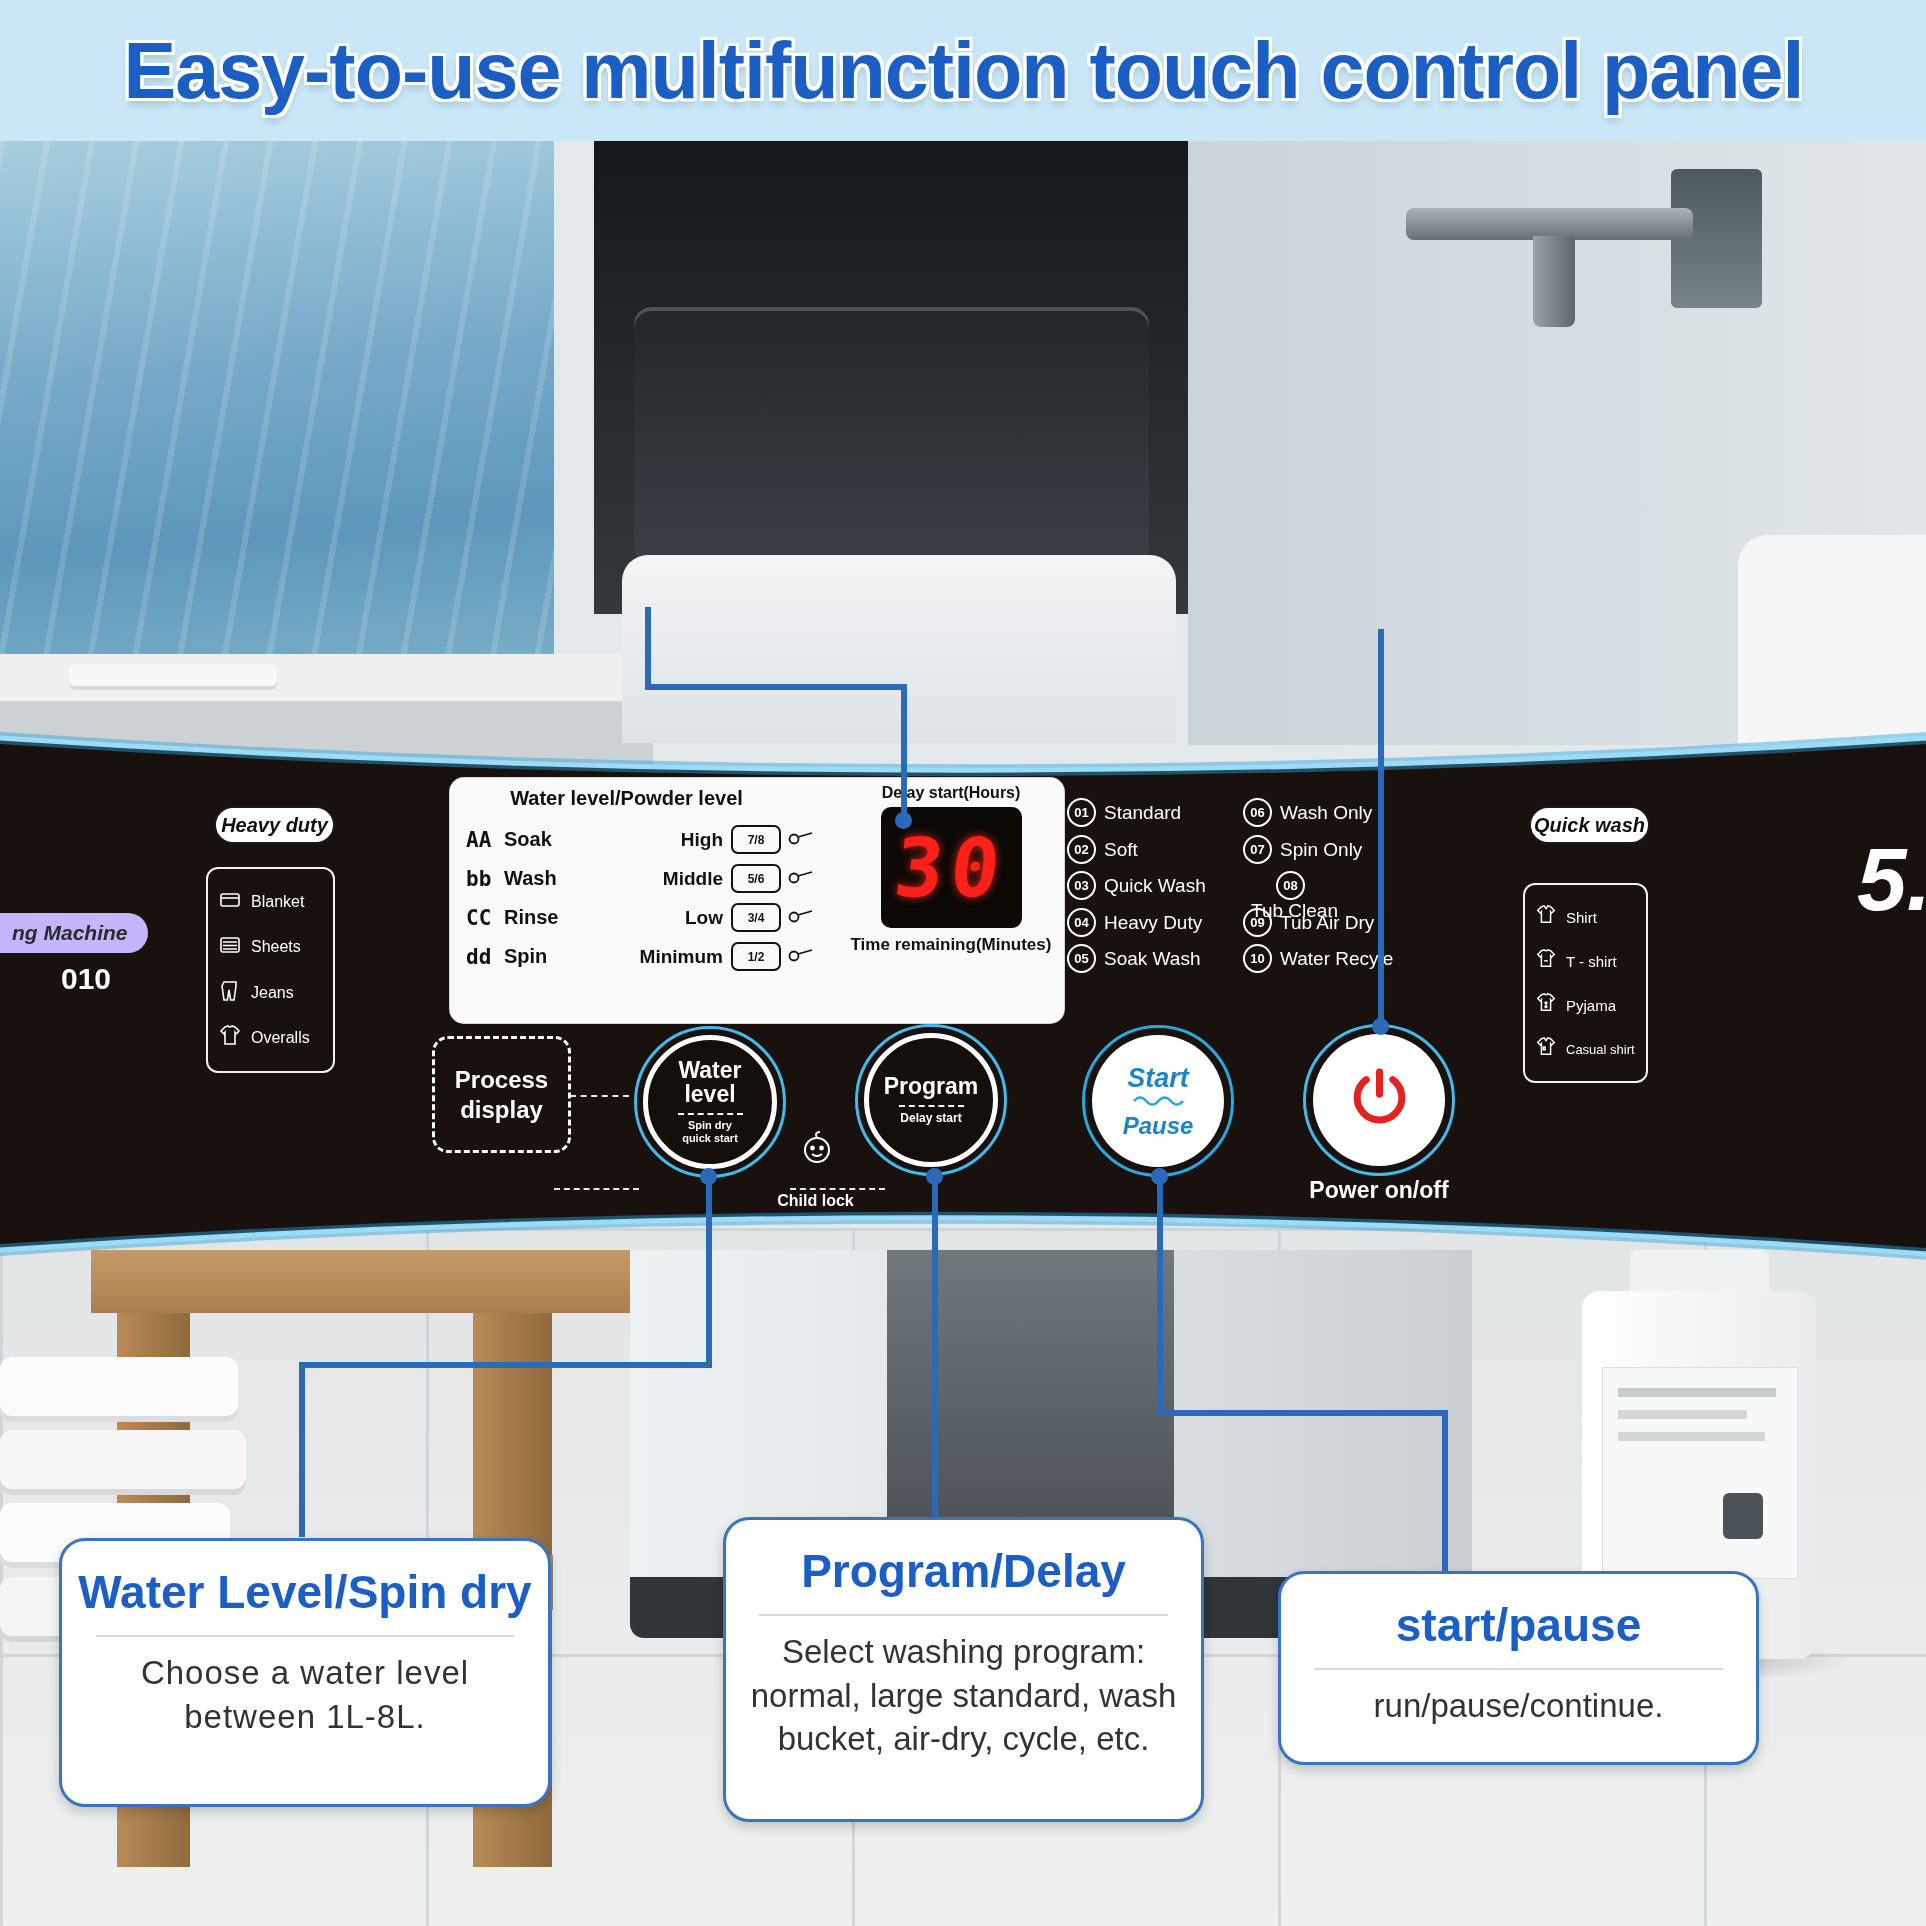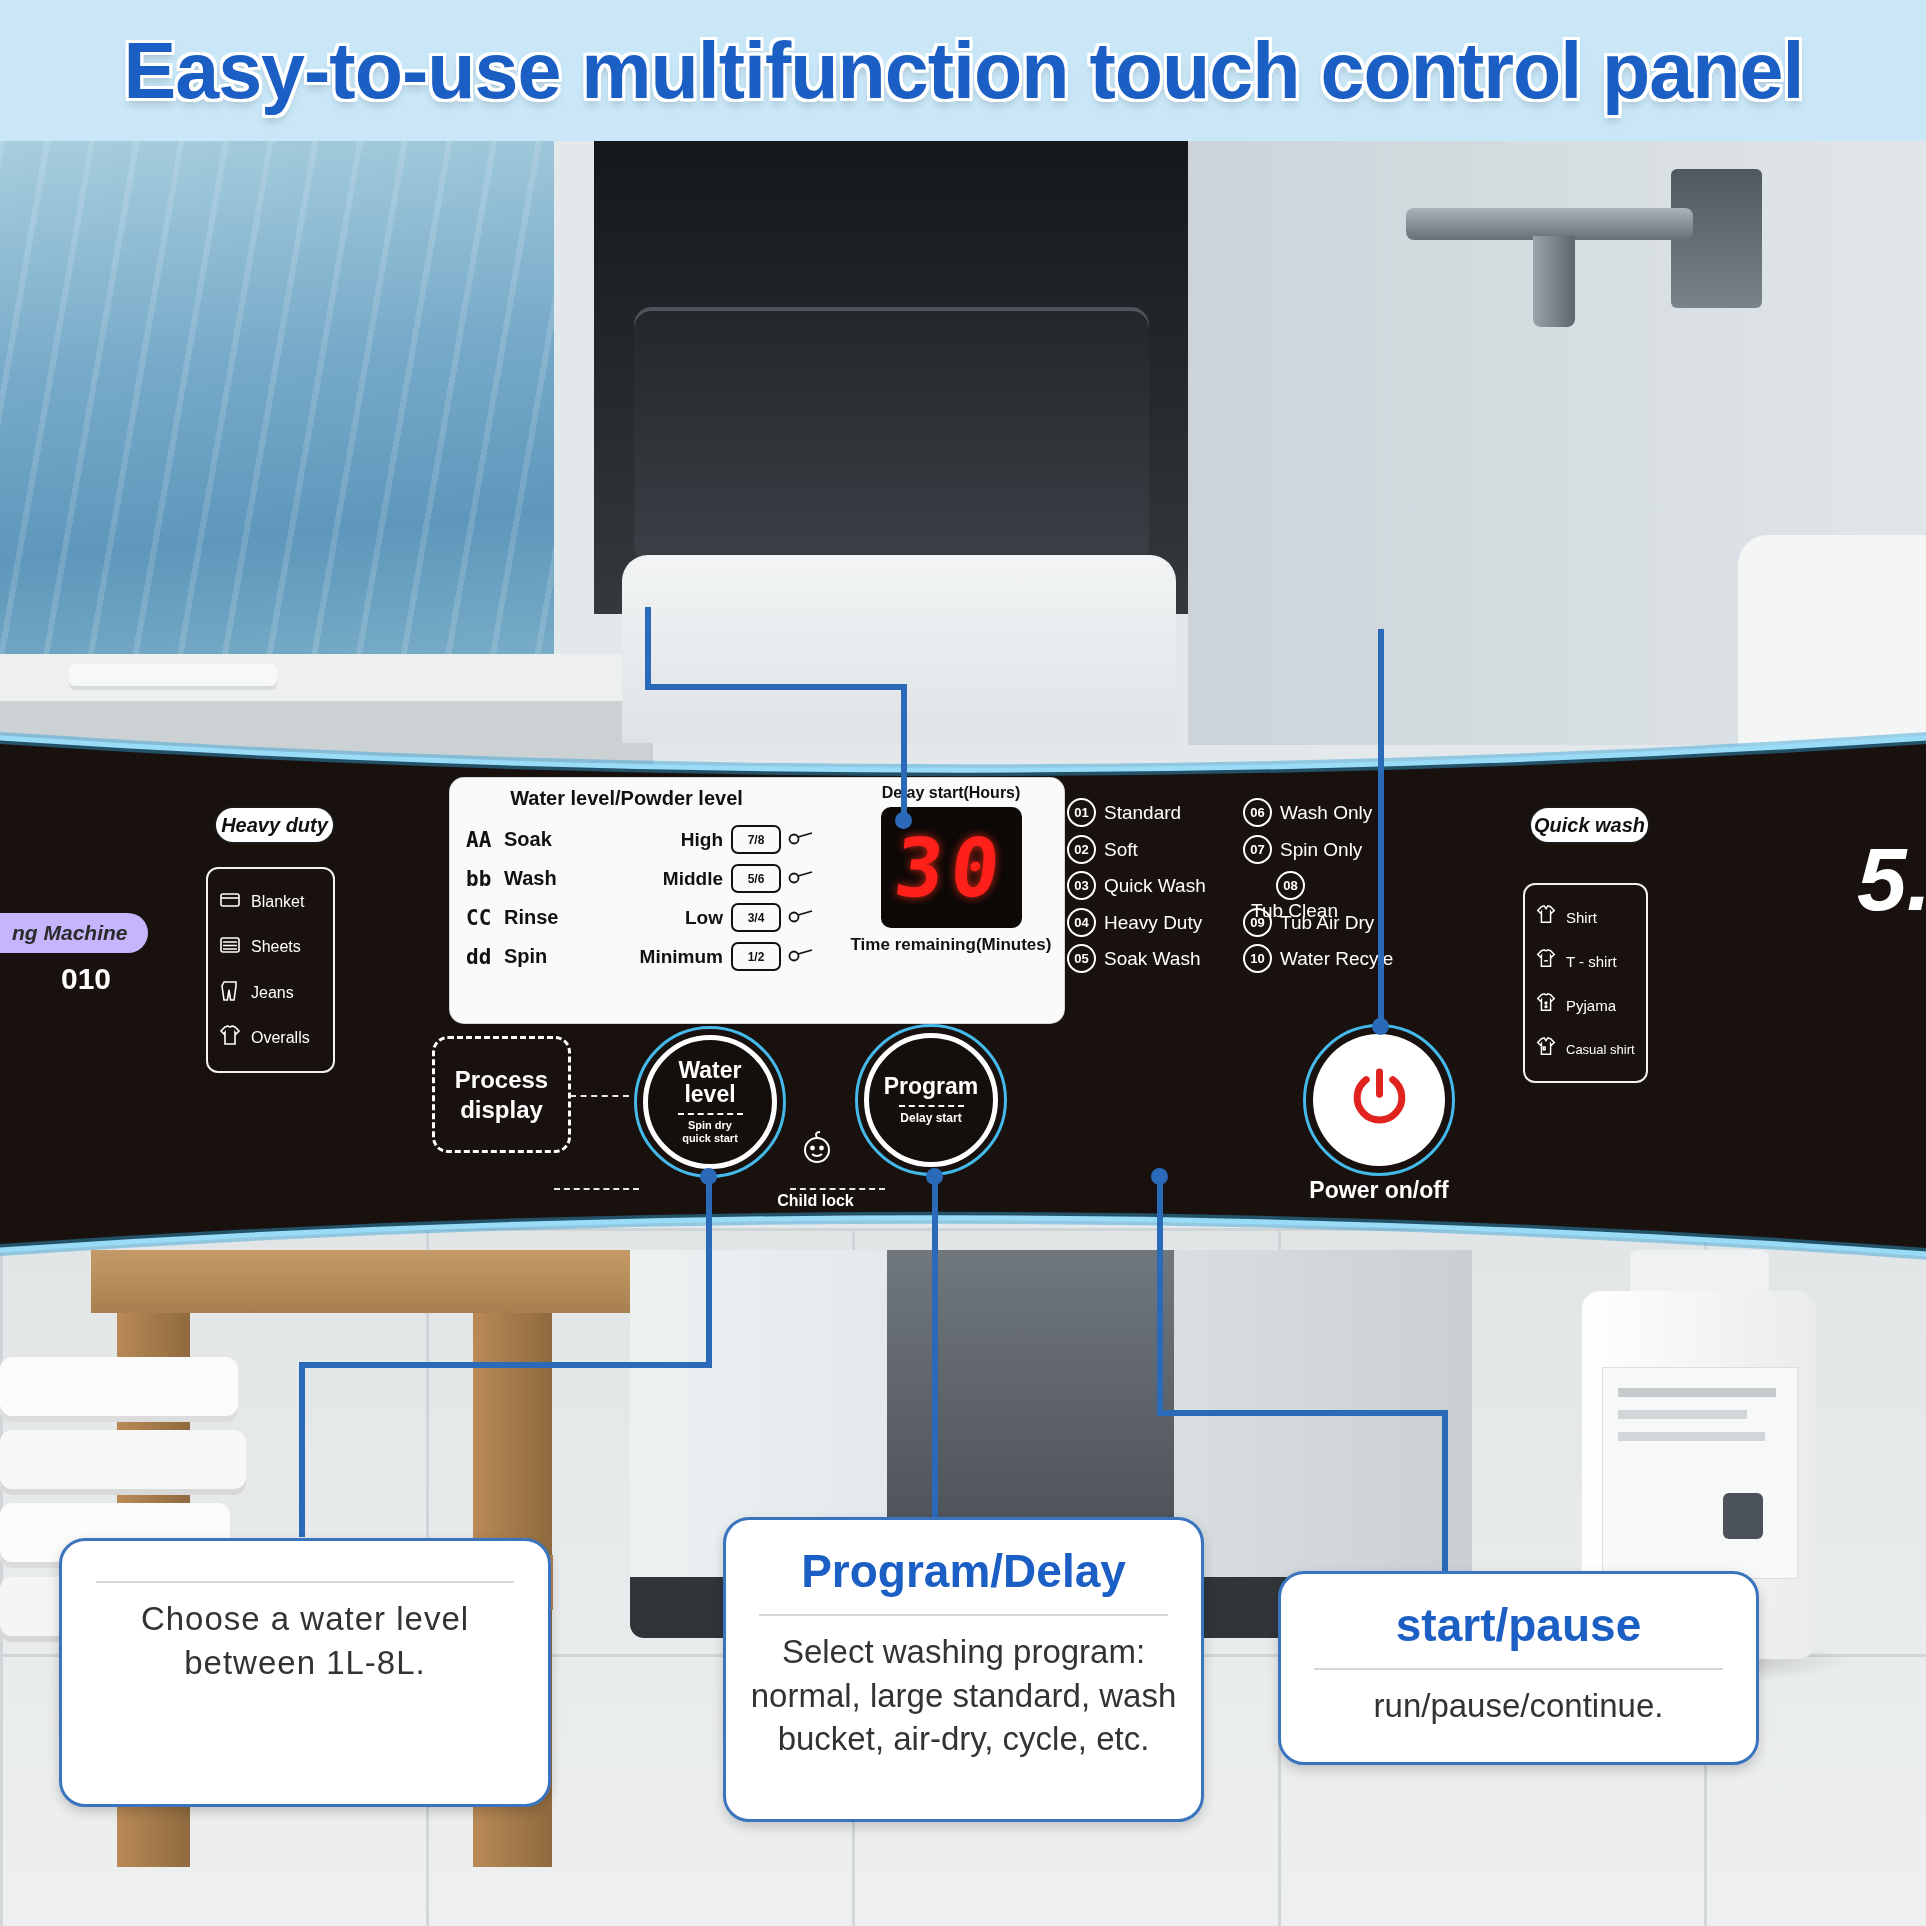--- a/index.html
+++ b/index.html
@@ -302,20 +302,29 @@
   </div>
 
   <div class="rbtn" style="left:855px;top:1024px;">
     <div class="in">
       <div class="t" style="width:109px;">Program</div>
       <div class="dv"></div>
       <div class="s" style="width:89px;font-size:12px;">Delay start</div>
     </div>
   </div>
 
+  <div class="rbtn" style="left:1082px;top:1025px;border-color:#2aa7e0;">
+    <div class="inw">
+      <div class="sp" style="font-size:27px;">Start</div>
+      <span><svg width="55" height="14" viewBox="0 0 60 16">
+            <path d="M2 8 Q9 0 16 8 T30 8 T44 8 T58 8" stroke="#2aa7e0" fill="none" stroke-width="3"></path>
+          </svg></span>
+      <div class="sp" style="font-size:24px;">Pause</div>
+    </div>
+  </div>
 
   <div class="rbtn" style="left:1303px;top:1024px;">
     <div class="inw">
       <span><svg width="67" height="67" viewBox="0 0 48 48">
             <line x1="24" y1="5" x2="24" y2="21" stroke="#e0231f" stroke-width="5" stroke-linecap="round"></line>
             <path d="M14.5 10.5 A 16 16 0 1 0 33.5 10.5" fill="none" stroke="#e0231f" stroke-width="5" stroke-linecap="round"></path>
           </svg></span>
     </div>
   </div>
   <div class="plabel">Power on/off</div>
@@ -352,20 +361,21 @@
   <div class="cv" style="left:932px;top:1178px;height:339px;"></div>
 
   <div class="dot" style="left:1151px;top:1168px;"></div>
   <div class="cv" style="left:1157px;top:1178px;height:232px;"></div>
   <div class="ch" style="left:1157px;top:1410px;width:291px;"></div>
   <div class="cv" style="left:1442px;top:1410px;height:161px;"></div>
 
 
 
   <div class="co" style="left:59px;top:1538px;width:492px;height:269px;">
+    <div class="ct">Water Level/Spin dry</div>
     <div class="cd"></div>
     <div class="cb" style="letter-spacing:1px;">Choose a water level between 1L-8L.</div>
   </div>
 
   <div class="co" style="left:723px;top:1517px;width:481px;height:305px;">
     <div class="ct">Program/Delay</div>
     <div class="cd"></div>
     <div class="cb" style="padding:0 20px;">Select washing program: normal, large standard, wash bucket, air-dry, cycle, etc.</div>
   </div>
 

